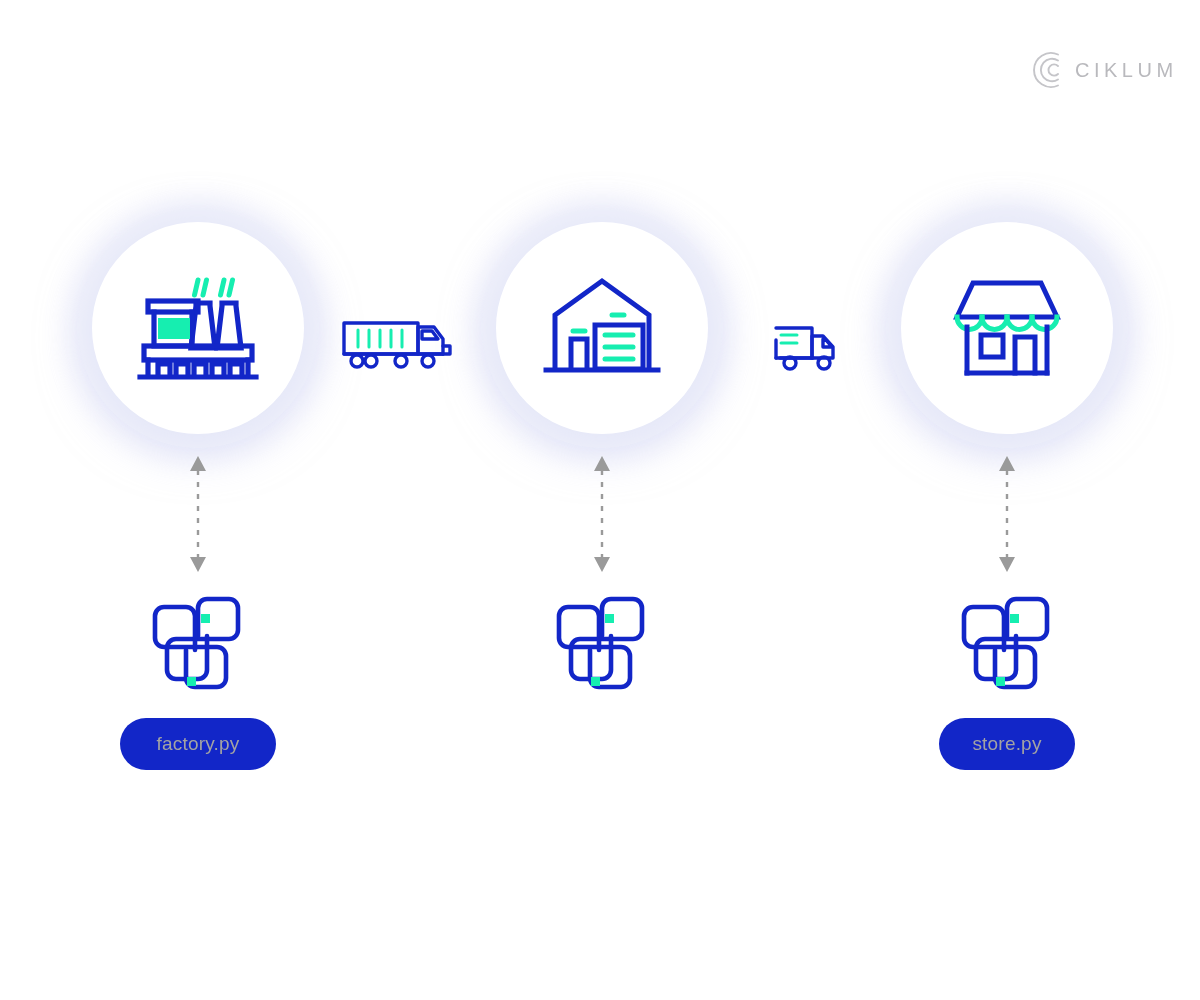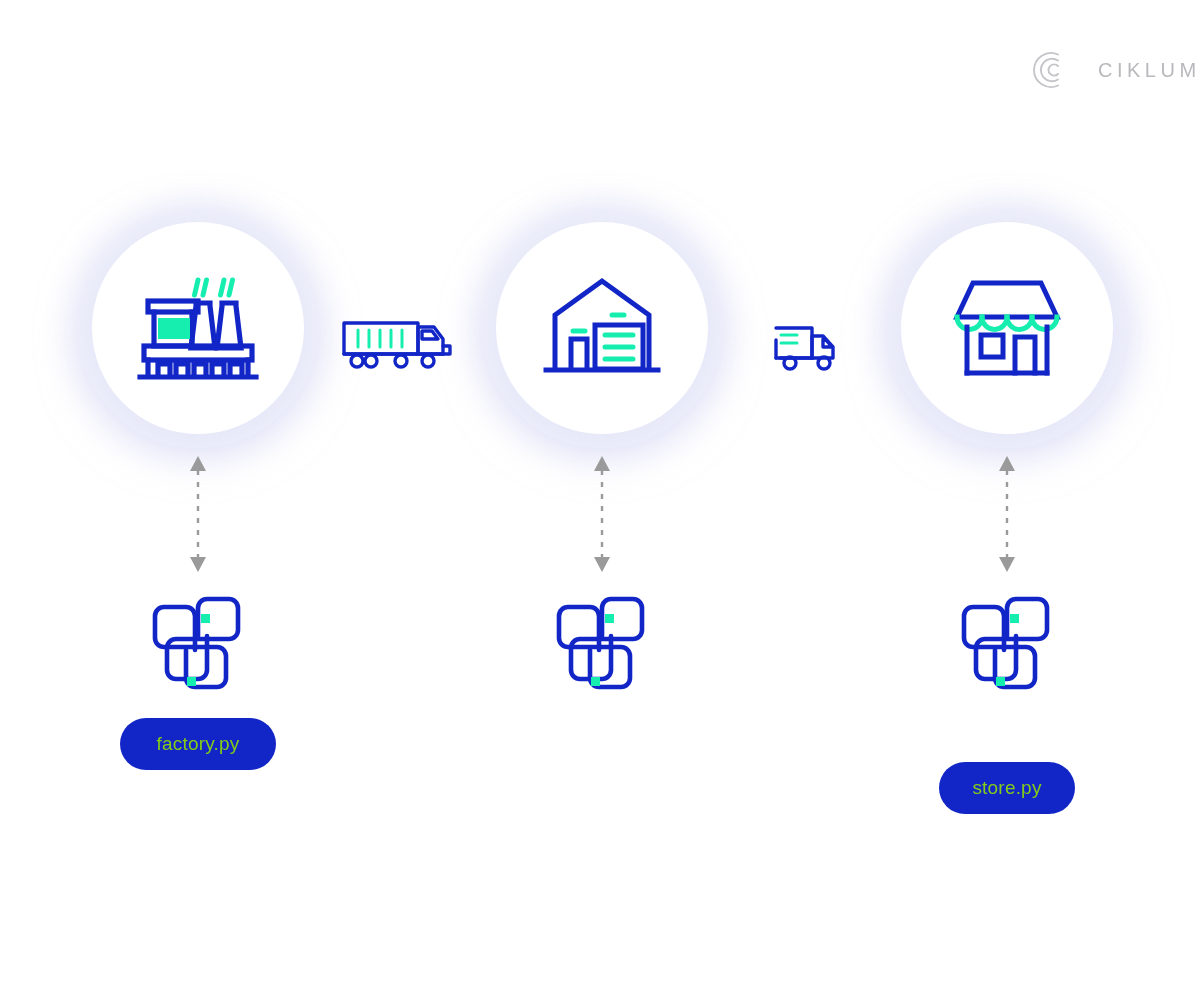--- a/index.html
+++ b/index.html
@@ -15,21 +15,21 @@
     overflow: hidden;
   }
 
   
   .brand {
     position: absolute;
     top: 48px;
     left: 1028px;
     display: flex;
     align-items: center;
-    gap: 26px;
+    gap: 3px;
   }
   .brand-mark { width: 44px; height: 44px; display: block; }
   .brand-word {
     font-size: 20px;
     letter-spacing: 4.5px;
     color: #b9b9bd;
     font-family: "Liberation Sans", sans-serif;
     font-weight: 400;
     white-space: nowrap;
   }
@@ -91,34 +91,34 @@
   .py-store     { left: 951px; }
   .py-mark svg { display: block; }
 
   
   .pill {
     position: absolute;
     top: 718px;
     height: 52px;
     border-radius: 26px;
     background: #1226c8;
-    color: #84cc16;
+    color: #a3a3a3;
     display: flex;
     align-items: center;
     justify-content: center;
     font-size: 19px;
     font-family: "Liberation Sans", sans-serif;
     letter-spacing: 0.2px;
     white-space: nowrap;
     box-sizing: border-box;
     padding: 0 30px;
   }
   .pill-factory   { left: 120px; width: 156px; }
   .pill-warehouse { left: 515px; width: 175px; }
-  .pill-store     { left: 939px; width: 136px; margin-top: 44px; }
+  .pill-store     { left: 939px; width: 136px; }
 
   
   .transport { position: absolute; }
   .transport svg { display: block; }
   .truck-big   { left: 341px; top: 318px; }
   .truck-small { left: 766px; top: 322px; }
 </style>
 </head>
 <body>
 

